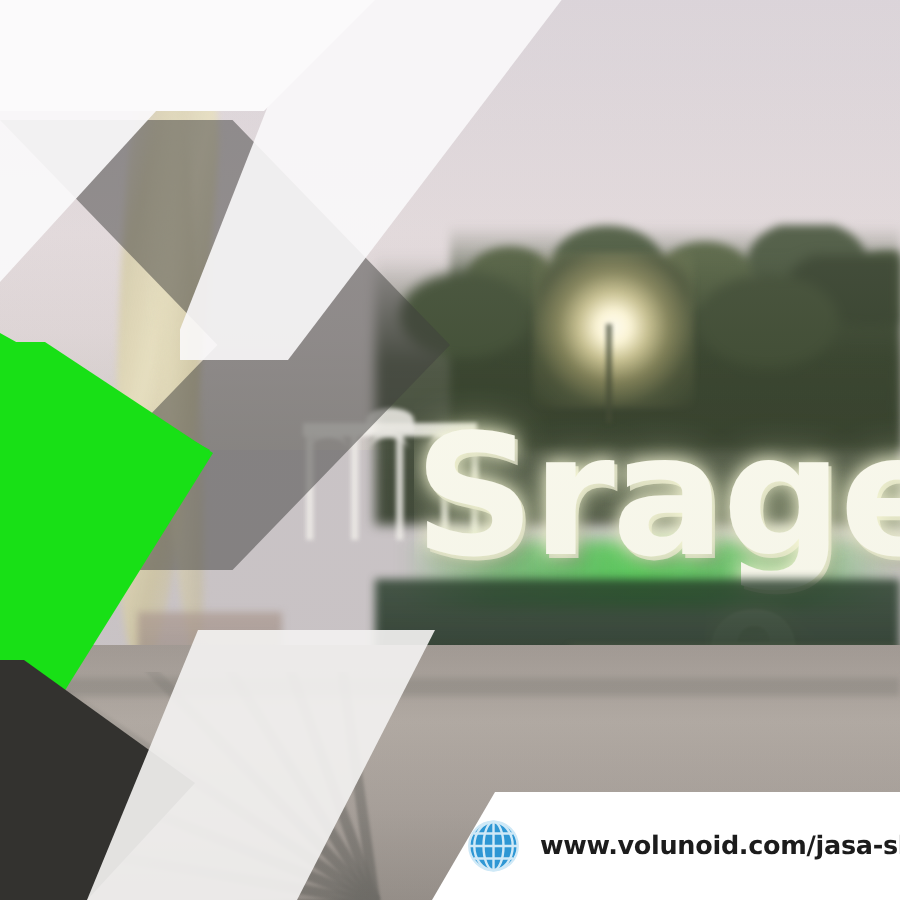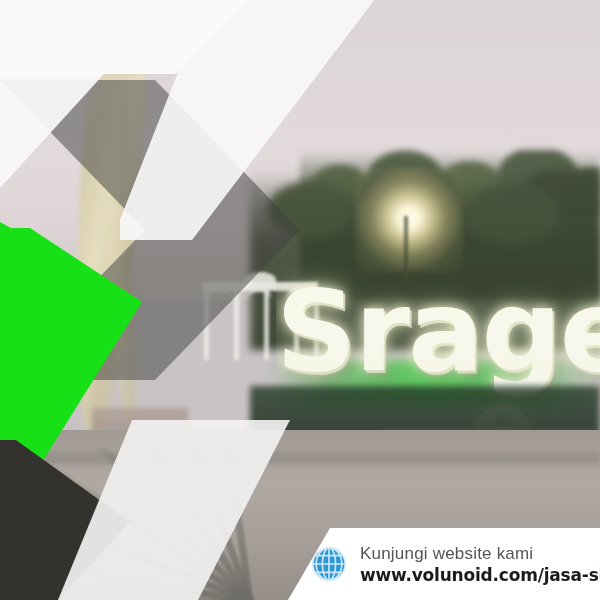--- a/index.html
+++ b/index.html
@@ -494,19 +494,18 @@
           <ellipse cx="20" cy="20" rx="17" ry="17"></ellipse>
           <ellipse cx="20" cy="20" rx="7" ry="17"></ellipse>
           <ellipse cx="20" cy="20" rx="13.5" ry="17"></ellipse>
           <line x1="3" y1="20" x2="37" y2="20"></line>
           <path d="M6.2 11.2 H33.8"></path>
           <path d="M6.2 28.8 H33.8"></path>
           <line x1="20" y1="3" x2="20" y2="37"></line>
         </g>
       </svg>
       <div class="banner-text">
-        <div class="banner-line1">Kunjungi website kami</div>
         <div class="banner-line2">www.volunoid.com/jasa-skrip</div>
       </div>
     </div>
   </div>
 
 </div>
 
 </body></html>

